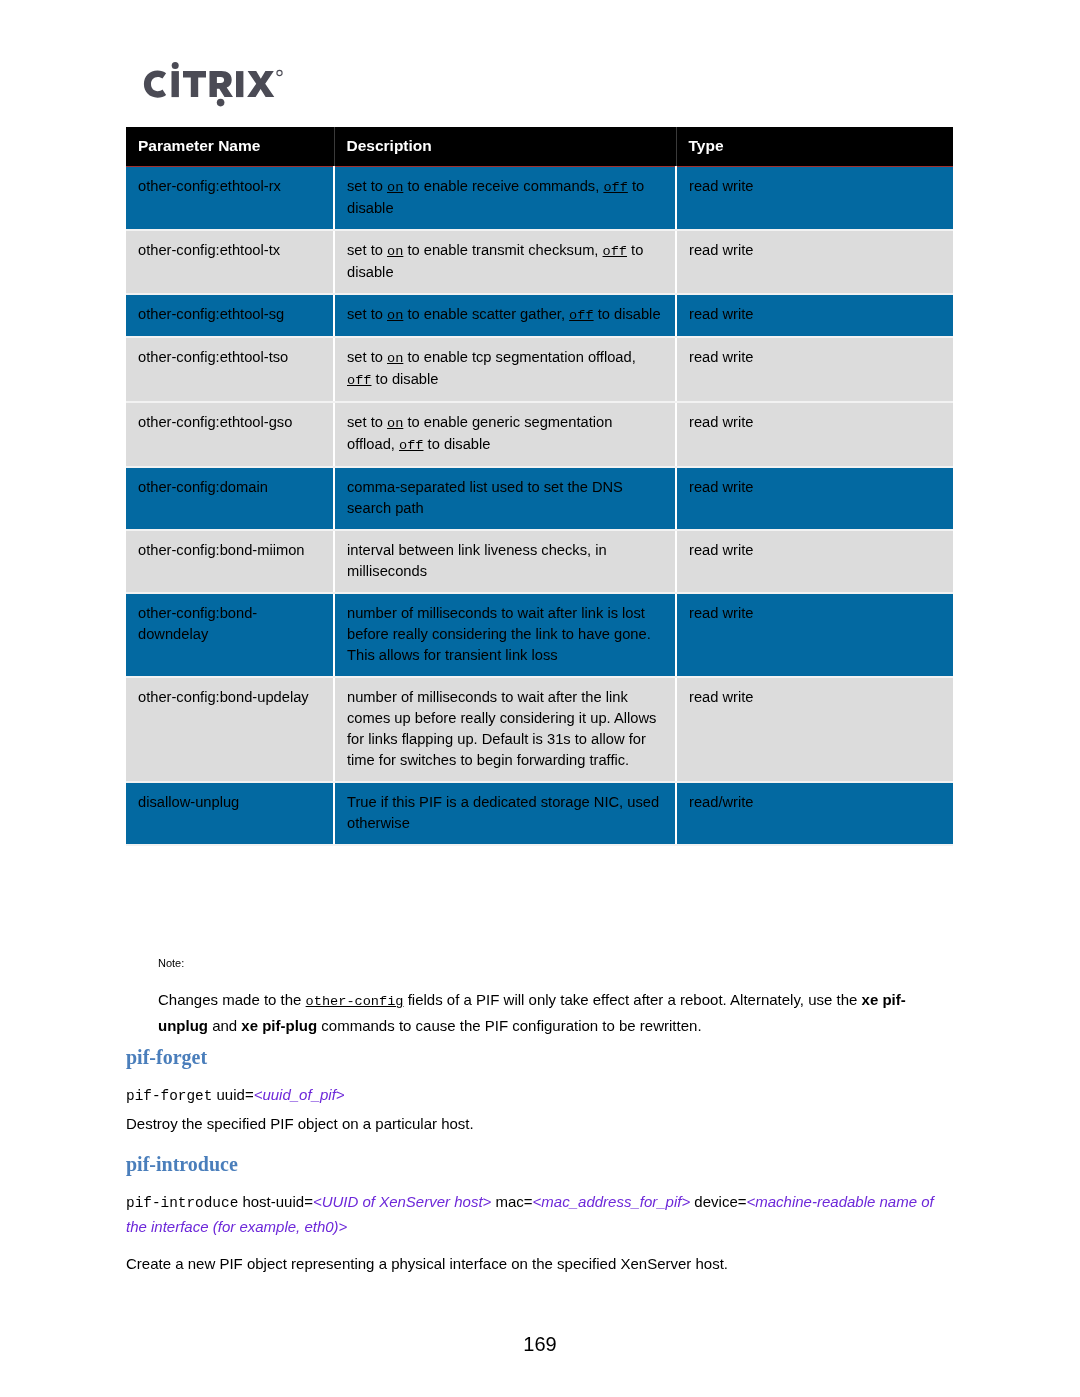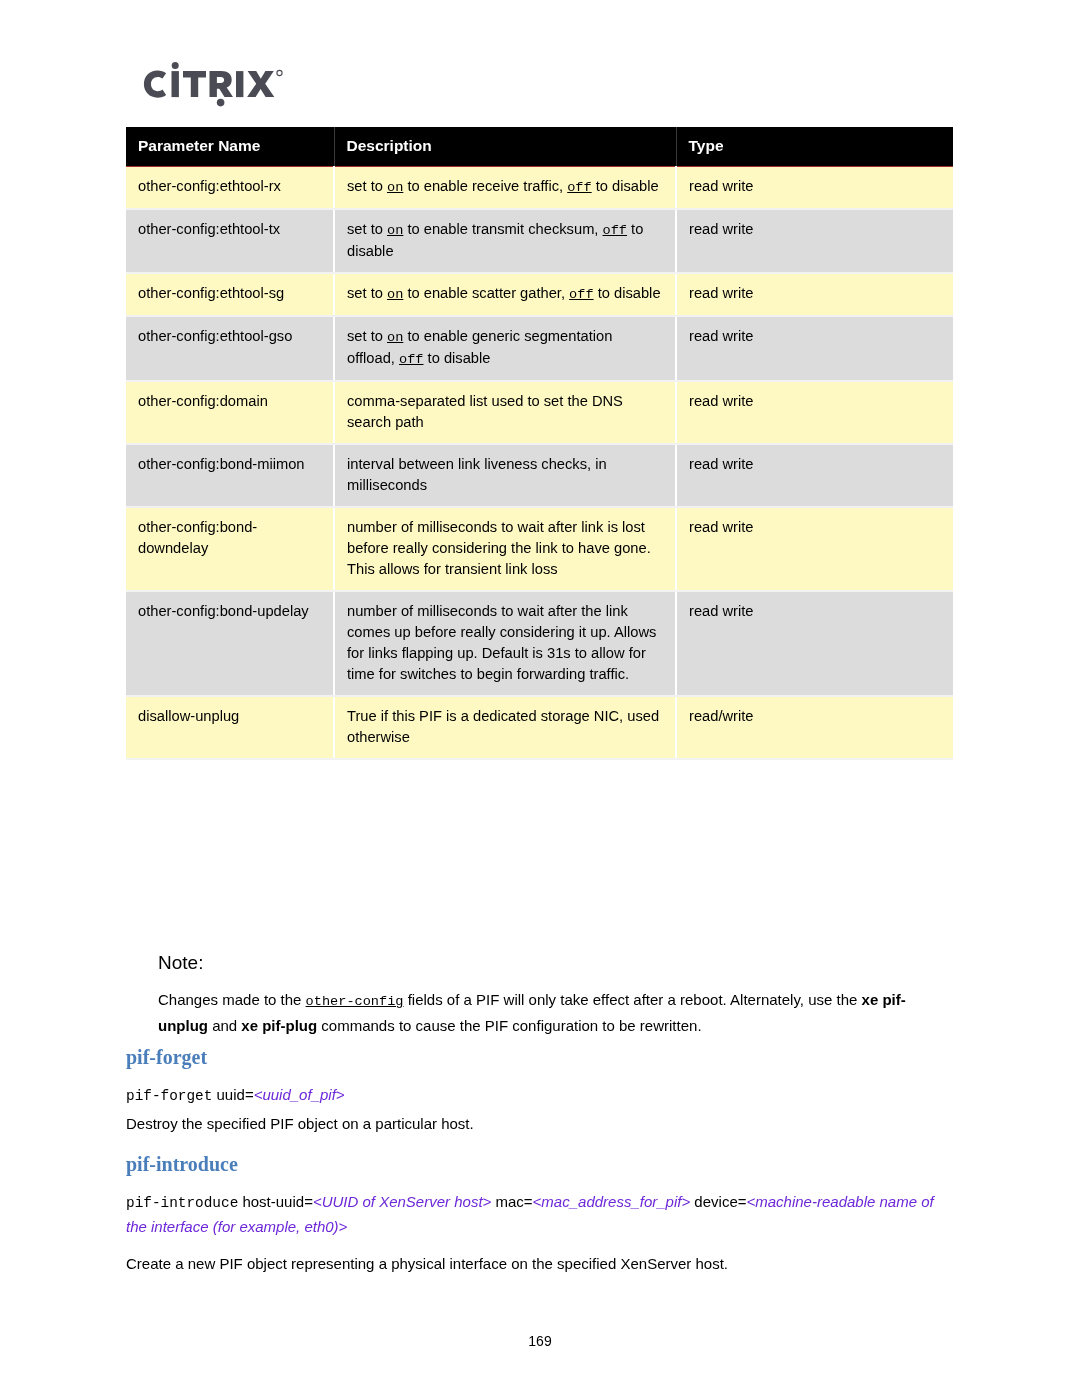--- a/index.html
+++ b/index.html
@@ -47,34 +47,34 @@
 
   .param-table tbody td{
     font-size:14.7px;
     line-height:21px;
     padding:9px 12px 10px 12px;
     vertical-align:top;
     border-right:2px solid #ffffff;
     border-bottom:2px solid #f2f2f2;
   }
   .param-table tbody td:last-child{border-right:none;}
-  .param-table tbody tr.rdark td{background:#fef9c3;}
+  .param-table tbody tr.rdark td{background:#0369a1;}
   .param-table tbody tr.rlight td{background:#dcdcdc;}
 
   .mono{
     font-family:"Liberation Mono", "DejaVu Sans Mono", monospace;
     font-size:13.6px;
     letter-spacing:0px;
     text-decoration:underline;
   }
 
   
   .note-label{
     position:absolute;left:158px;top:952px;
-    font-size:19px;line-height:22px;
+    font-size:11px;line-height:22px;
   }
   .note-body{
     position:absolute;left:158px;top:988px;
     width:790px;
     font-size:15px;line-height:24px;
   }
   .note-body b{font-weight:bold;}
 
   
   .sec-head{
@@ -112,21 +112,21 @@
     width:830px;
     font-size:15px;line-height:24px;
   }
   .para.p-forget{top:1112px;}
   .para.p-introduce{top:1252px;}
 
   
   .pageno{
     position:absolute;left:0;top:1333px;
     width:1080px;text-align:center;
-    font-size:14px;
+    font-size:20px;
   }
 </style>
 </head>
 <body>
 
 <div class="page">
 
   <div class="logo">
     <svg width="200" height="46" viewBox="0 0 200 46" xmlns="http://www.w3.org/2000/svg" aria-label="CITRIX">
       <g fill="#4b4b55">
@@ -159,31 +159,36 @@
     <thead>
       <tr>
         <th>Parameter Name</th>
         <th>Description</th>
         <th>Type</th>
       </tr>
     </thead>
     <tbody id="table-body">
         <tr class="rdark">
           <td>other-config:ethtool-rx</td>
-          <td><span>set to </span><span class="mono">on</span><span> to enable receive traffic, </span><span class="mono">off</span><span> to disable</span></td>
+          <td><span>set to </span><span class="mono">on</span><span> to enable receive commands, </span><span class="mono">off</span><span> to disable</span></td>
           <td>read write</td>
         </tr>
         <tr class="rlight">
           <td>other-config:ethtool-tx</td>
           <td><span>set to </span><span class="mono">on</span><span> to enable transmit checksum, </span><span class="mono">off</span><span> to disable</span></td>
           <td>read write</td>
         </tr>
         <tr class="rdark">
           <td>other-config:ethtool-sg</td>
           <td><span>set to </span><span class="mono">on</span><span> to enable scatter gather, </span><span class="mono">off</span><span> to disable</span></td>
+          <td>read write</td>
+        </tr>
+        <tr class="rlight">
+          <td>other-config:ethtool-tso</td>
+          <td><span>set to </span><span class="mono">on</span><span> to enable tcp segmentation offload, </span><span class="mono">off</span><span> to disable</span></td>
           <td>read write</td>
         </tr>
         <tr class="rlight">
           <td>other-config:ethtool-gso</td>
           <td><span>set to </span><span class="mono">on</span><span> to enable generic segmentation offload, </span><span class="mono">off</span><span> to disable</span></td>
           <td>read write</td>
         </tr>
         <tr class="rdark">
           <td>other-config:domain</td>
           <td><span>comma-separated list used to set the DNS search path</span></td>

